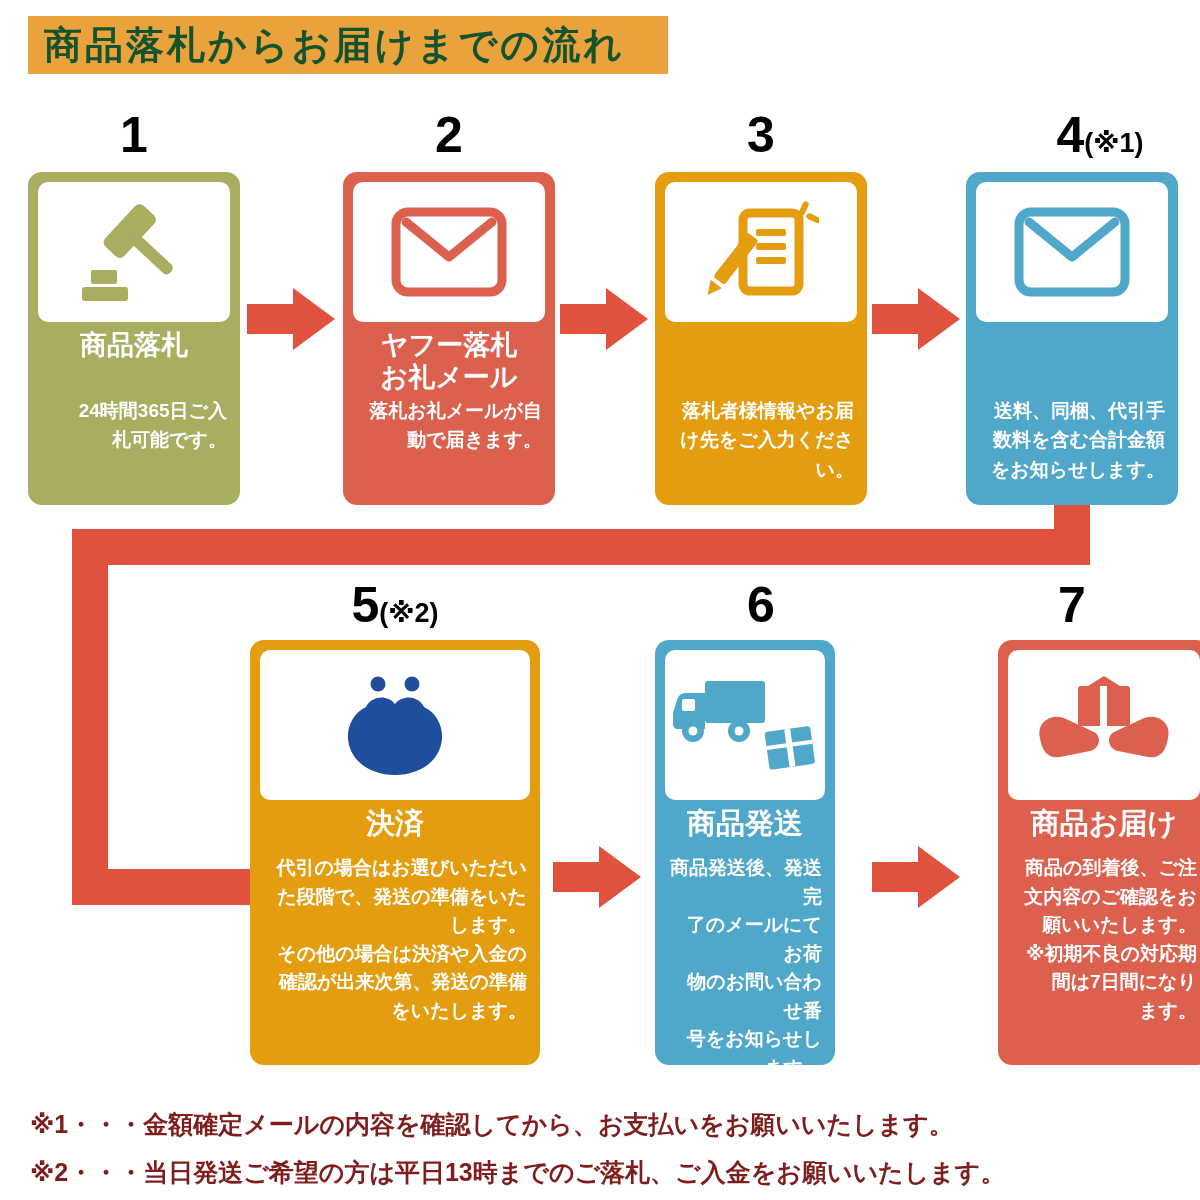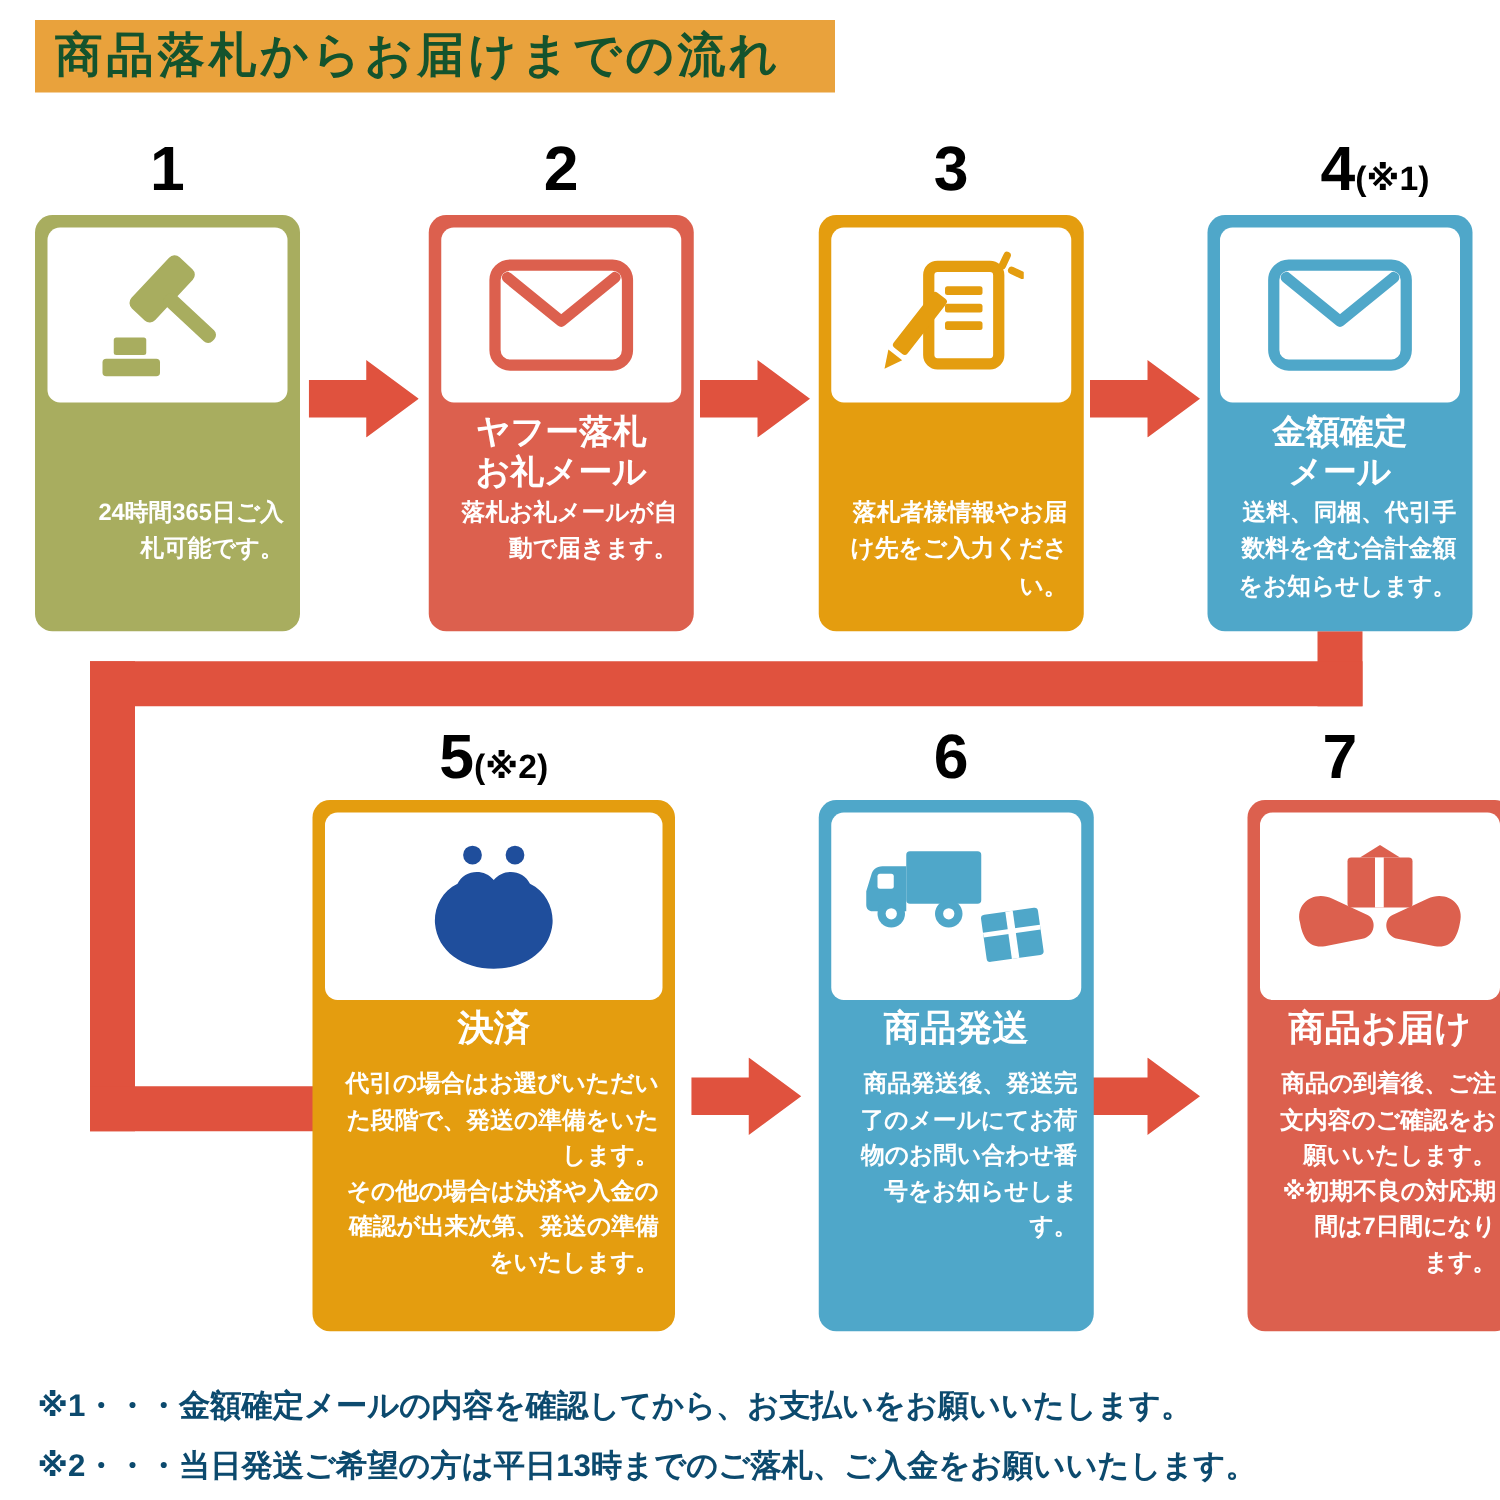--- a/index.html
+++ b/index.html
@@ -33,21 +33,21 @@
   .row2 .iconbox { height:150px; }
   .row2 .label { top:166px; font-size:29px; }
   .row2 .desc { top:214px; font-size:19px; line-height:1.5; }
 
   .bg-olive{background:#A8AD5F} .bg-red{background:#DC604E}
   .bg-orange{background:#E49D0F} .bg-blue{background:#4FA7C9}
 
   .arrow { position:absolute; width:88px; height:62px; }
   .conn { position:absolute; background:#E0523E; }
 
-  .note { position:absolute; left:30px; font-size:25px; font-weight:bold; color:#0c4a6e; }
+  .note { position:absolute; left:30px; font-size:25px; font-weight:bold; color:#7f1d1d; }
 </style>
 </head>
 <body>
 
 <div class="canvas">
 
   <div class="banner">商品落札からお届けまでの流れ</div>
 
   <div class="conn" style="left:1054px; top:505px; width:36px; height:60px;"></div>
   <div class="conn" style="left:72px; top:529px; width:1018px; height:36px;"></div>
@@ -86,20 +86,21 @@
         <g fill="#A8AD5F">
           <g transform="rotate(43 52 36)">
             <rect x="39" y="4" width="26" height="56" rx="6"></rect>
             <rect x="58" y="28" width="52" height="12" rx="5"></rect>
           </g>
           <rect x="16" y="72" width="26" height="14" rx="2"></rect>
           <rect x="7" y="89" width="46" height="14" rx="3"></rect>
         </g>
       </svg>
     </div>
+    <div class="label">商品落札</div>
     <div class="desc">24時間365日ご入
 札可能です。</div>
   </div>
 
   <div class="card row1 bg-red" style="left:343px;">
     <div class="iconbox">
       <svg width="116" height="90" viewBox="0 0 116 90">
         <rect x="5" y="5" width="106" height="80" rx="12" fill="none" stroke="#DC604E" stroke-width="9"></rect>
         <path d="M15 15 L58 50 L101 15" fill="none" stroke="#DC604E" stroke-width="9" stroke-linecap="round" stroke-linejoin="round"></path>
       </svg>
@@ -132,22 +133,20 @@
 い。</div>
   </div>
 
   <div class="card row1 bg-blue" style="left:966px;">
     <div class="iconbox">
       <svg width="116" height="90" viewBox="0 0 116 90">
         <rect x="5" y="5" width="106" height="80" rx="12" fill="none" stroke="#4FA7C9" stroke-width="9"></rect>
         <path d="M15 15 L58 50 L101 15" fill="none" stroke="#4FA7C9" stroke-width="9" stroke-linecap="round" stroke-linejoin="round"></path>
       </svg>
     </div>
-    <div class="label">金額確定
-メール</div>
     <div class="desc">送料、同梱、代引手
 数料を含む合計金額
 をお知らせします。</div>
   </div>
 
   <div class="card row2 bg-orange" style="left:250px; width:290px;">
     <div class="iconbox">
       <svg width="116" height="110" viewBox="0 0 116 106">
         <g fill="#1F4E9C">
           <circle cx="41" cy="12" r="7.5"></circle>
@@ -158,21 +157,21 @@
     </div>
     <div class="label">決済</div>
     <div class="desc">代引の場合はお選びいただい
 た段階で、発送の準備をいた
 します。
 その他の場合は決済や入金の
 確認が出来次第、発送の準備
 をいたします。</div>
   </div>
 
-  <div class="card row2 bg-blue" style="left:655px; width:220px;">
+  <div class="card row2 bg-blue" style="left:655px; width:180px;">
     <div class="iconbox">
       <svg width="152" height="104" viewBox="0 0 152 104">
         <g fill="#4FA7C9">
           <rect x="36" y="8" width="60" height="42" rx="3"></rect>
           <path d="M36 20 L17 20 C12 20 9 23 8 27 L4 40 L4 51 C4 54 6 56 9 56 L36 56 Z"></path>
           <circle cx="24" cy="58" r="11"></circle>
           <circle cx="70" cy="58" r="11"></circle>
         </g>
         <circle cx="24" cy="58" r="4.5" fill="#fff"></circle>
         <circle cx="70" cy="58" r="4.5" fill="#fff"></circle>

